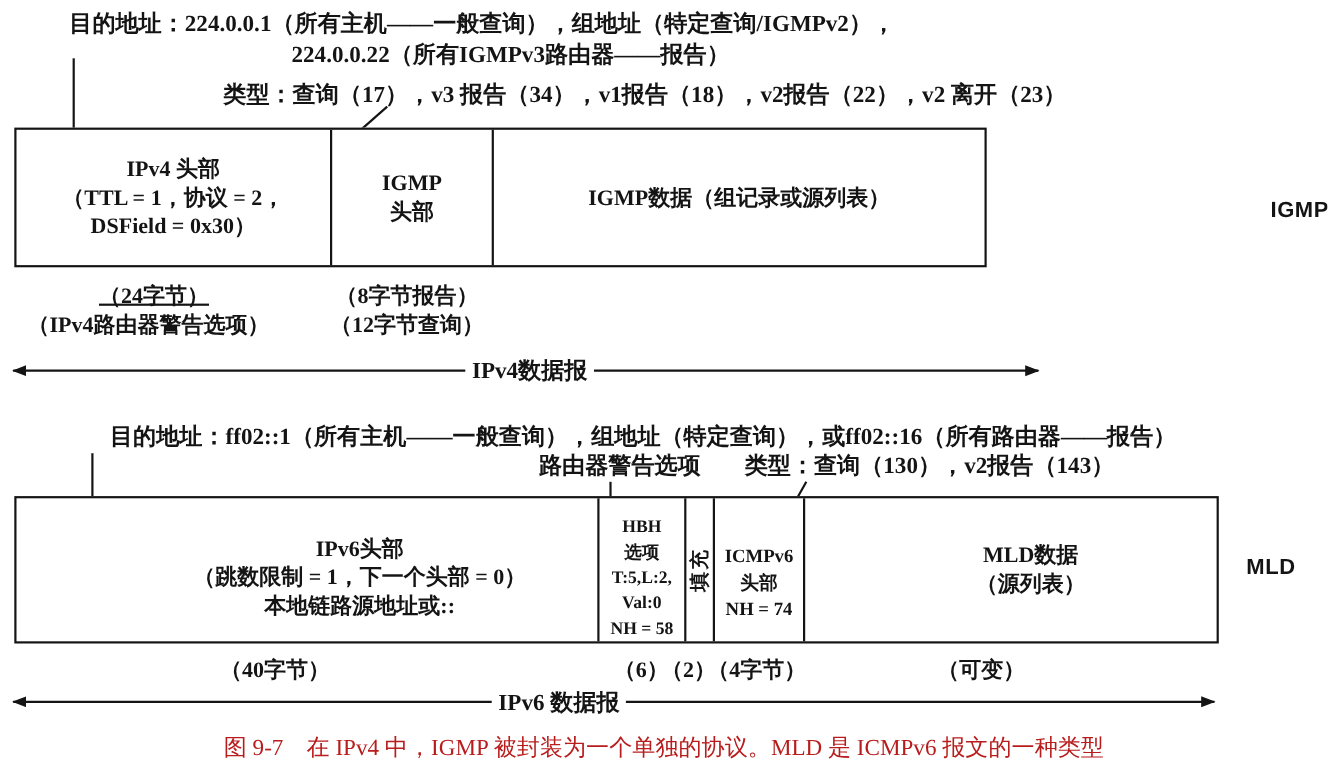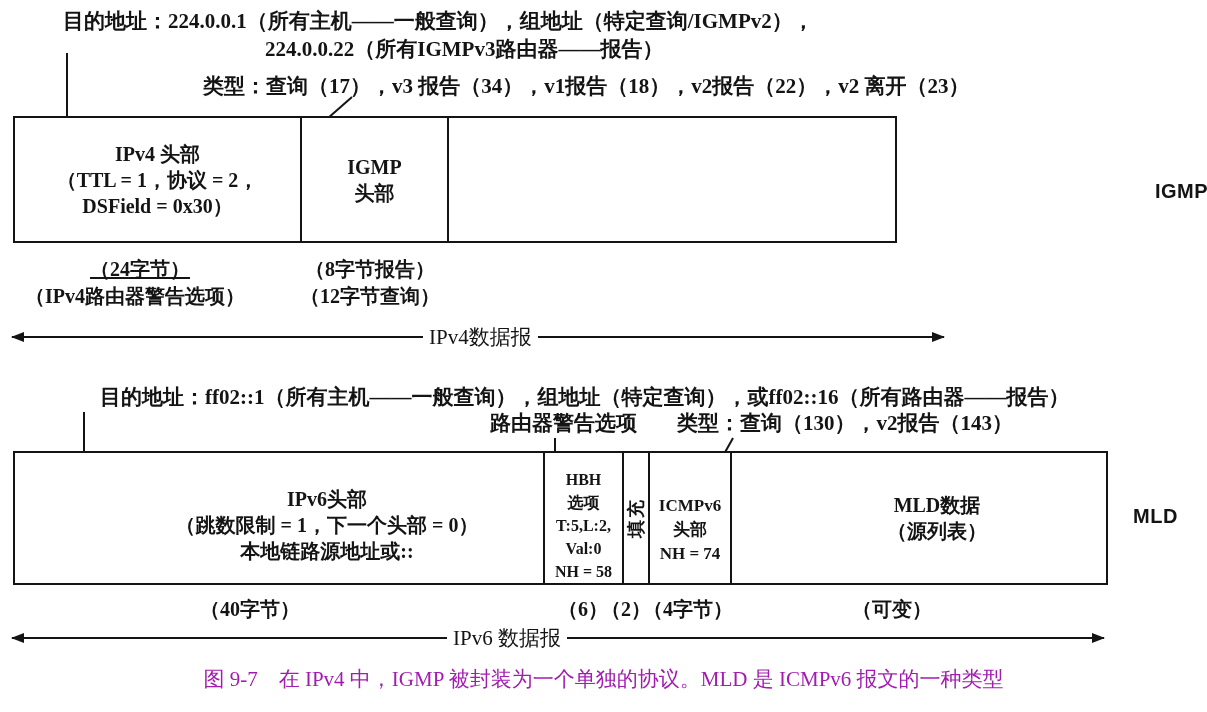--- a/index.html
+++ b/index.html
@@ -11,26 +11,26 @@
   .abs{position:absolute;}
   .ann{font-size:21px;font-weight:bold;white-space:nowrap;line-height:26px;}
   .sizeLbl{font-size:20px;font-weight:bold;white-space:nowrap;text-align:center;line-height:24px;}
   .pktbox{position:absolute;border:2px solid #141414;box-sizing:border-box;background:#ffffff;}
   .vdiv{position:absolute;top:0;bottom:0;width:2px;background:#141414;}
   .cell{position:absolute;top:0;bottom:0;display:flex;flex-direction:column;
         align-items:center;justify-content:center;text-align:center;}
   .cellTxt{font-size:20px;font-weight:bold;line-height:26px;white-space:nowrap;}
   .cellTxtSm{font-size:16px;font-weight:bold;line-height:23px;white-space:nowrap;}
   .cellTxtMd{font-size:17px;font-weight:bold;line-height:24px;white-space:nowrap;}
-  .arrowLbl{font-size:21px;font-weight:normal;white-space:nowrap;background:#ffffff;padding:0 6px;line-height:26px;}
+  .arrowLbl{font-size:21px;font-weight:bold;white-space:nowrap;background:#ffffff;padding:0 6px;line-height:26px;}
   .protoLbl{font-family:"Liberation Sans","DejaVu Sans",sans-serif;font-size:20px;font-weight:600;
             letter-spacing:0.5px;white-space:nowrap;}
   .rotated{transform:rotate(-90deg);font-size:18px;font-weight:bold;white-space:nowrap;letter-spacing:2px;}
   .caption{position:absolute;left:0;width:1207px;text-align:center;font-size:21px;font-weight:normal;
-           white-space:nowrap;color:#a21caf;}
+           white-space:nowrap;color:#b91c1c;}
   svg.overlay{position:absolute;left:0;top:0;pointer-events:none;}
 </style>
 </head>
 <body>
 
 <div class="page">
 
   <svg class="overlay" width="1207" height="712" viewBox="0 0 1207 712">
     <defs>
       <marker id="ah" markerWidth="14" markerHeight="11" refX="12" refY="5" orient="auto" markerUnits="userSpaceOnUse">
@@ -56,20 +56,23 @@
     <div class="vdiv" style="left:285px;"></div>
     <div class="vdiv" style="left:432px;"></div>
     <div class="cell" style="left:0;width:285px;">
       <div class="cellTxt">IPv4 头部</div>
       <div class="cellTxt">（TTL = 1，协议 = 2，</div>
       <div class="cellTxt">DSField = 0x30）</div>
     </div>
     <div class="cell" style="left:287px;width:145px;">
       <div class="cellTxt">IGMP</div>
       <div class="cellTxt">头部</div>
+    </div>
+    <div class="cell" style="left:434px;width:446px;">
+      <div class="cellTxt">IGMP数据（组记录或源列表）</div>
     </div>
   </div>
   <div class="abs protoLbl" style="left:1155px;top:180px;">IGMP</div>
 
   <div class="abs sizeLbl" style="left:40px;top:257px;width:200px;text-decoration:underline;">（24字节）</div>
   <div class="abs sizeLbl" style="left:0px;top:284px;width:270px;">（IPv4路由器警告选项）</div>
   <div class="abs sizeLbl" style="left:290px;top:257px;width:160px;">（8字节报告）</div>
   <div class="abs sizeLbl" style="left:290px;top:284px;width:160px;">（12字节查询）</div>
 
   <div class="abs arrowLbl" style="left:423px;top:324px;">IPv4数据报</div>

